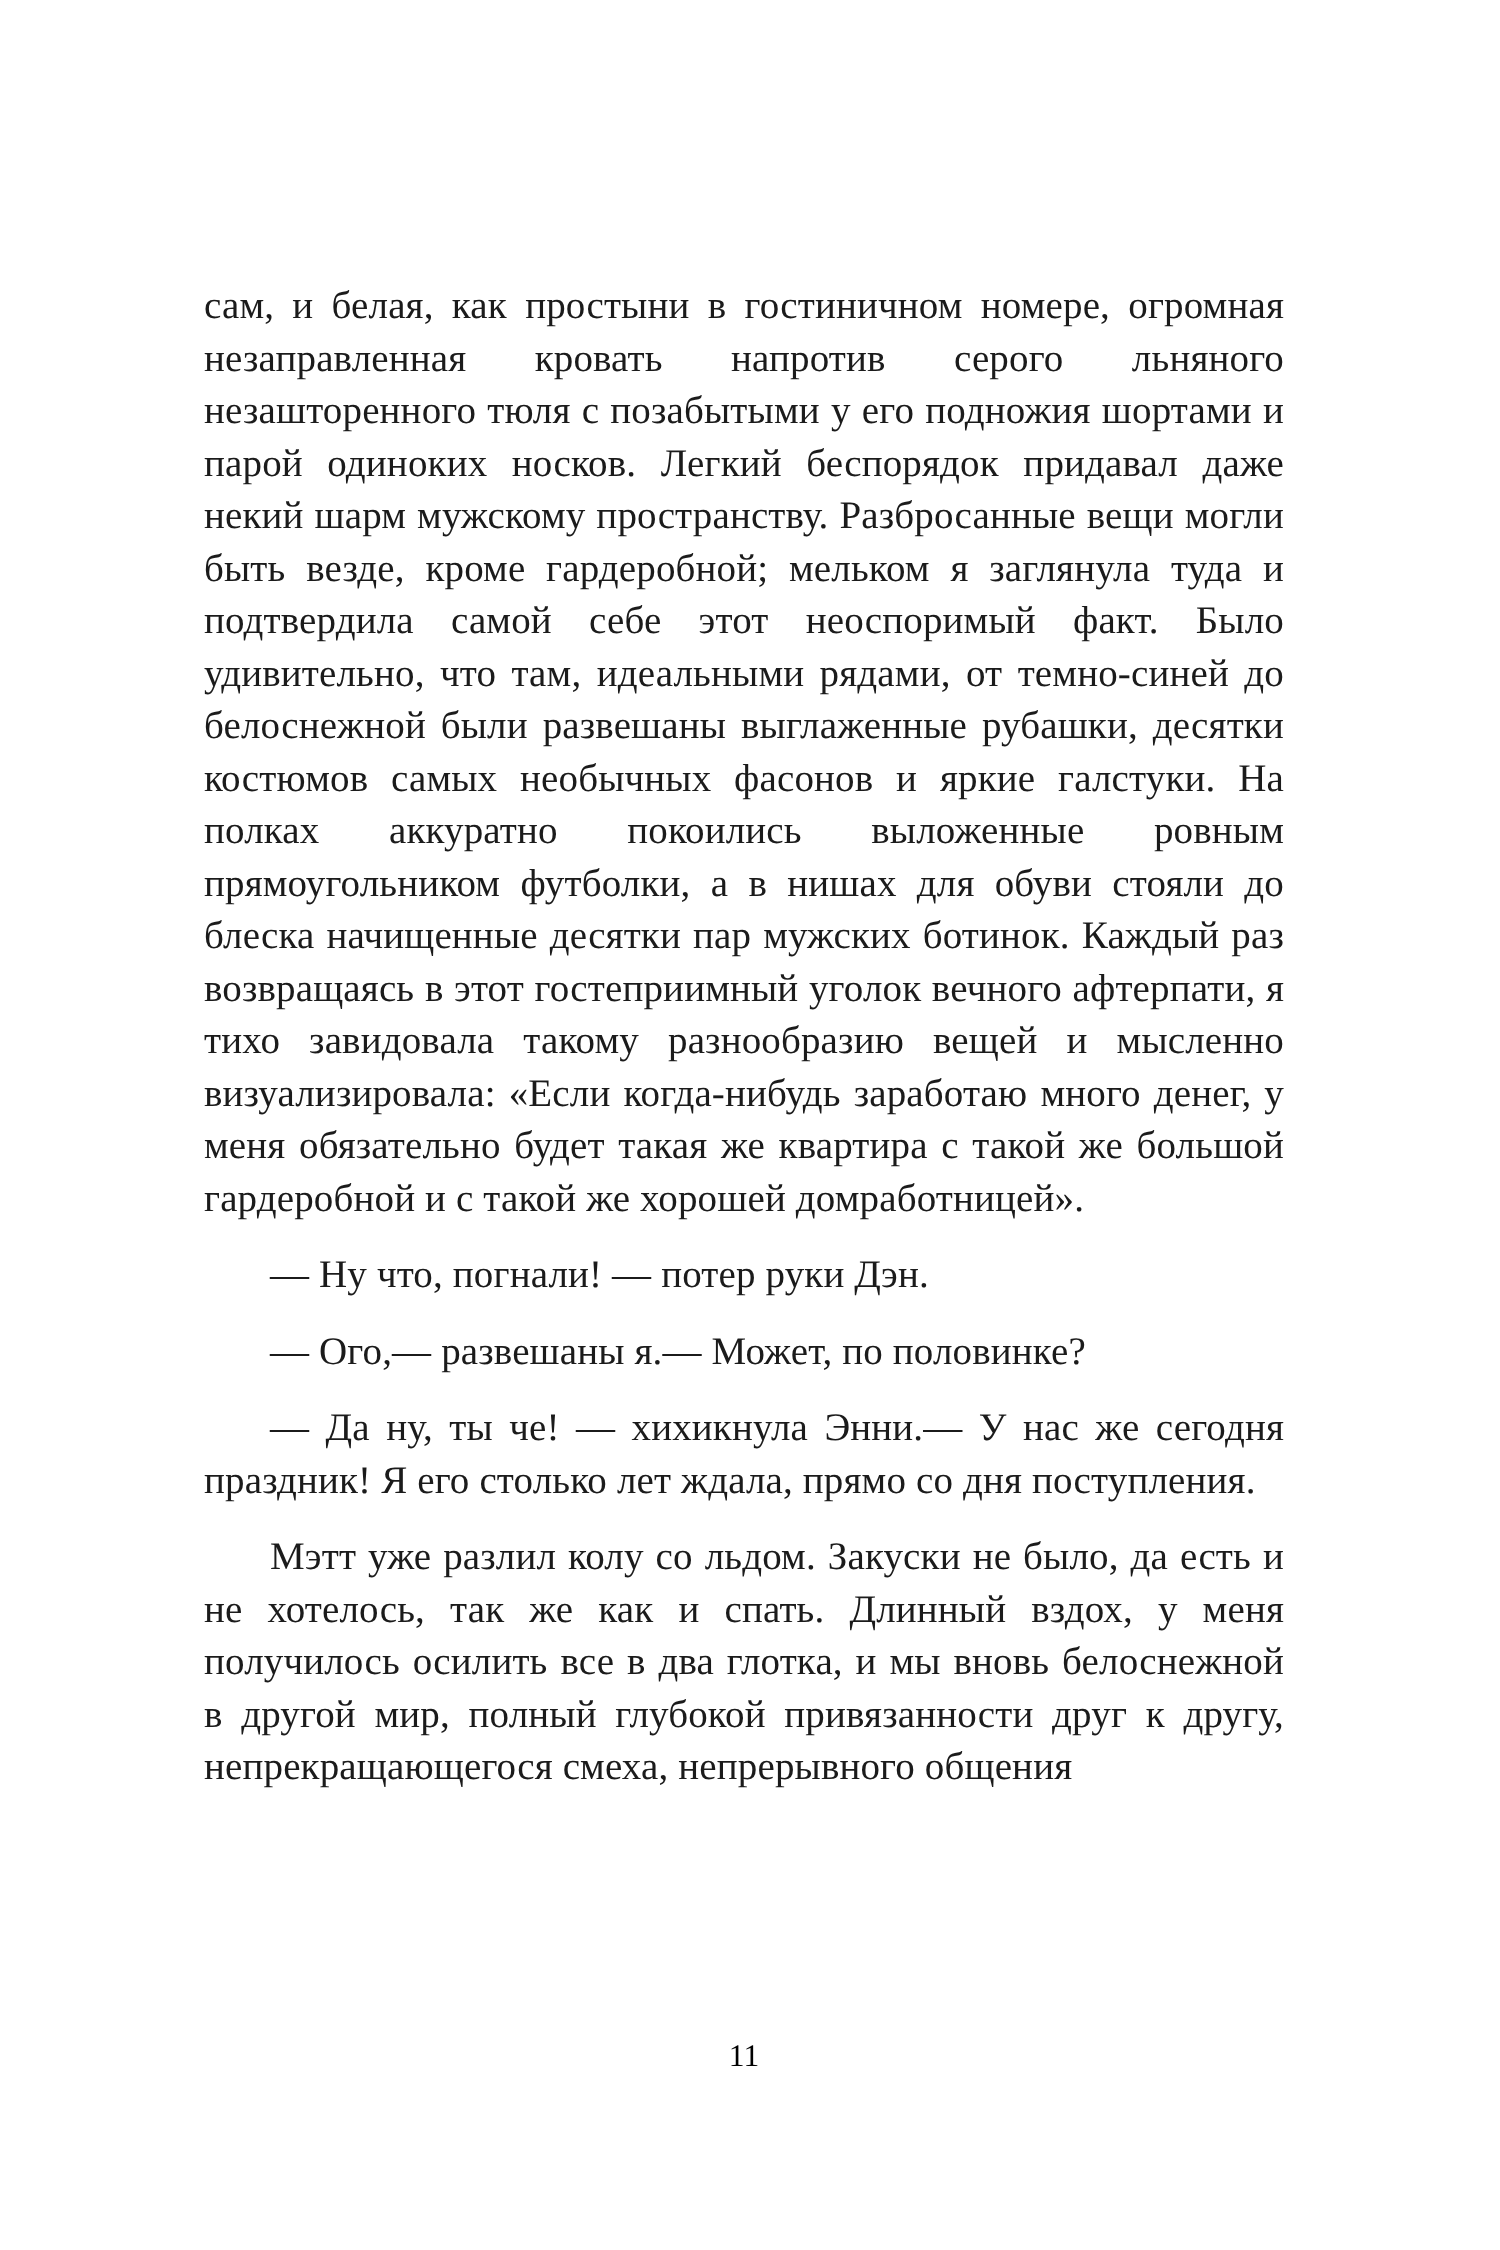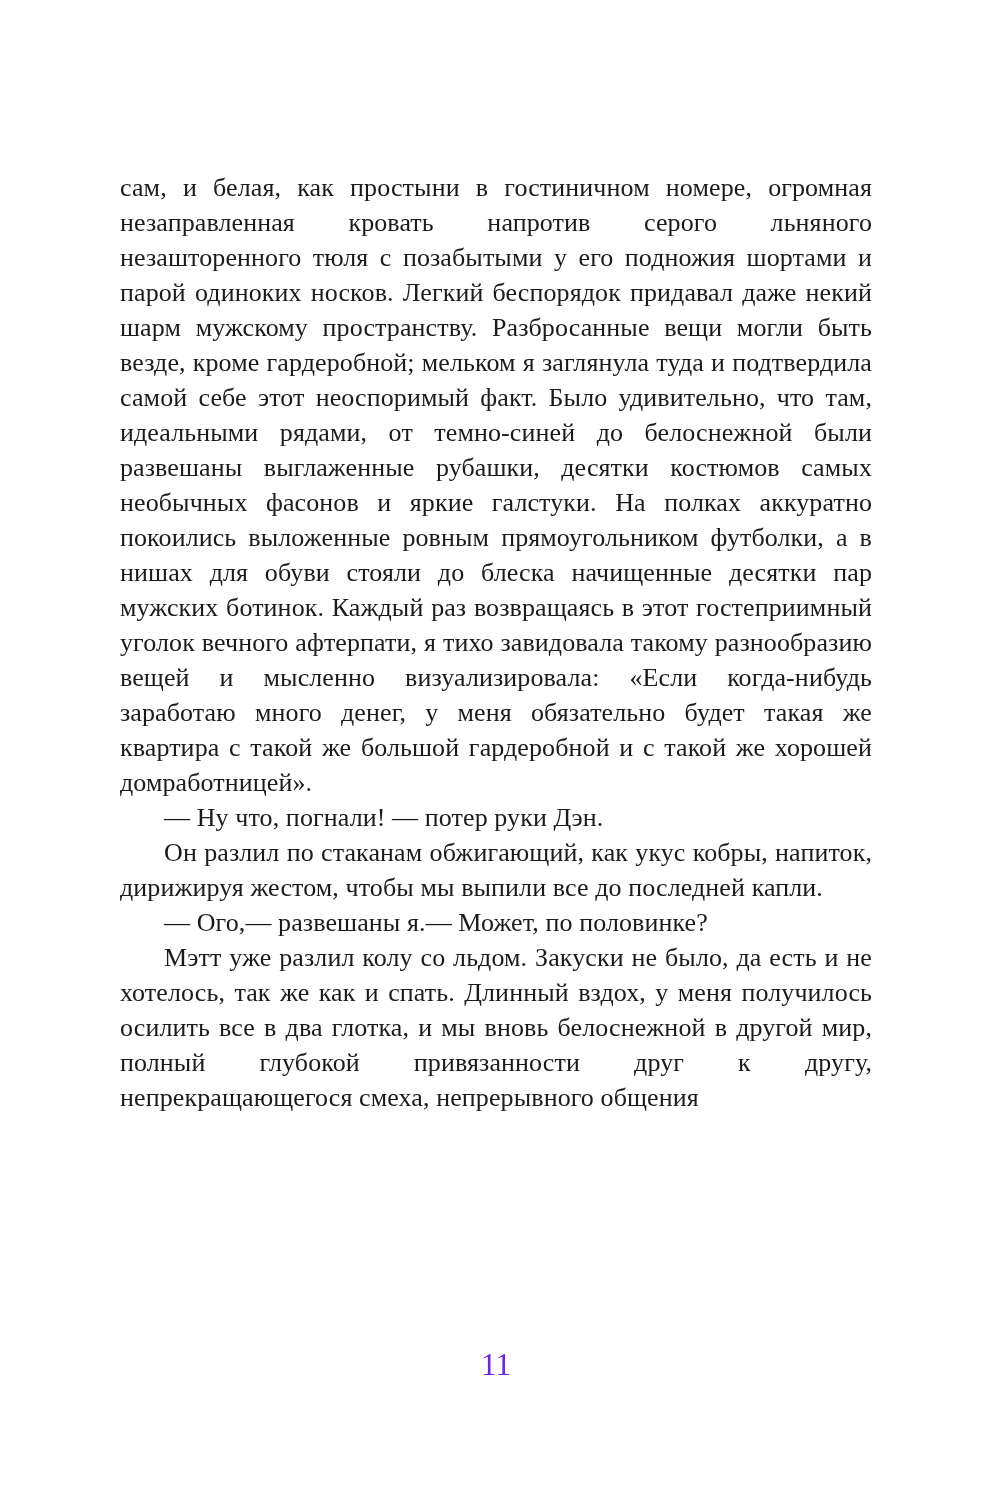--- a/index.html
+++ b/index.html
@@ -25,43 +25,43 @@
       top: 170px;
       left: 120px;
       width: 752px;
       font-size: 26px;
       line-height: 35px;
       text-align: justify;
       text-justify: inter-word;
       letter-spacing: 0.1px;
     }
     .para {
-      margin: 0;
+      margin: 16px;
       padding: 0;
       hyphens: auto;
       -webkit-hyphens: auto;
     }
     .para.indent {
       text-indent: 44px;
     }
     .page-number {
       position: absolute;
       left: 120px;
       width: 752px;
       bottom: 117px;
       text-align: center;
-      font-size: 31px;
-      color: #6d28d9;
+      font-size: 21px;
+      color: #000000;
     }
   </style>
 </head>
 <body>
 
 <div class="book-page">
   <div class="text-block" lang="ru">
     <p class="para first">сам, и белая, как простыни в гостиничном номере, огромная незаправленная кровать напротив серого льняного незашторенного тюля с позабытыми у его подножия шортами и парой одиноких носков. Легкий беспорядок придавал даже некий шарм мужскому пространству. Разбросанные вещи могли быть везде, кроме гардеробной; мельком я заглянула туда и подтвердила самой себе этот неоспоримый факт. Было удивительно, что там, идеальными рядами, от темно-синей до белоснежной были развешаны выглаженные рубашки, десятки костюмов самых необычных фасонов и яркие галстуки. На полках аккуратно покоились выложенные ровным прямоугольником футболки, а в нишах для обуви стояли до блеска начищенные десятки пар мужских ботинок. Каждый раз возвращаясь в этот гостеприимный уголок вечного афтерпати, я тихо завидовала такому разнообразию вещей и мысленно визуализировала: «Если когда-нибудь заработаю много денег, у меня обязательно будет такая же квартира с такой же большой гардеробной и с такой же хорошей домработницей».</p>
     <p class="para indent">— Ну что, погнали! — потер руки Дэн.</p>
-    <p class="para indent">Он разлил по стаканам обжигающий, как укус кобры, напиток, дирижируя жестом, чтобы мы выпили все до последней капли.</p>
     <p class="para indent">— Ого,— развешаны я.— Может, по половинке?</p>
+    <p class="para indent">— Да ну, ты че! — хихикнула Энни.— У нас же сегодня праздник! Я его столько лет ждала, прямо со дня поступления.</p>
     <p class="para indent">Мэтт уже разлил колу со льдом. Закуски не было, да есть и не хотелось, так же как и спать. Длинный вздох, у меня получилось осилить все в два глотка, и мы вновь белоснежной в другой мир, полный глубокой привязанности друг к другу, непрекращающегося смеха, непрерывного общения</p>
   </div>
   <div class="page-number">11</div>
 </div>
 
 </body></html>

